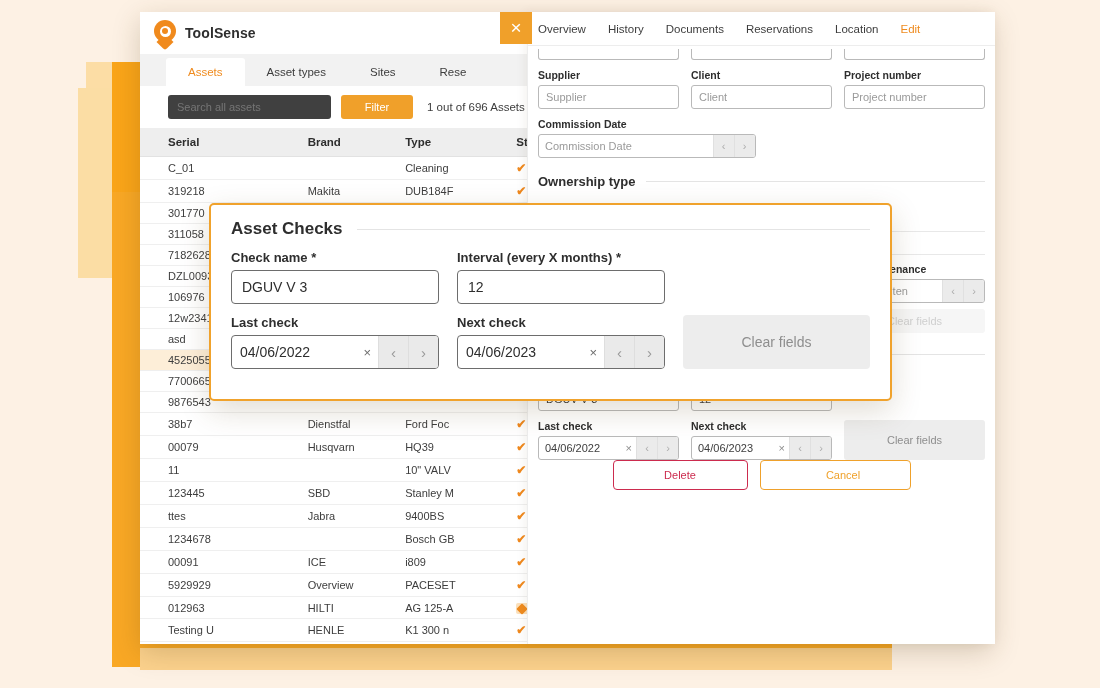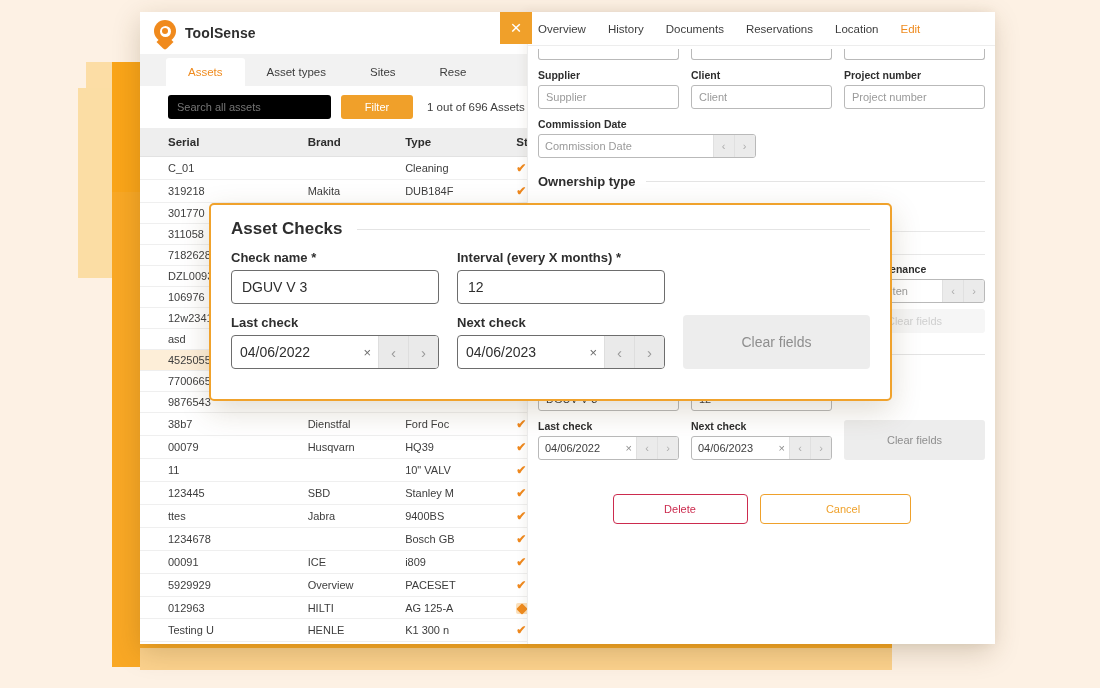--- a/index.html
+++ b/index.html
@@ -60,21 +60,21 @@
   
   #tab-strip{height:32px;background:#f2f2f2;display:flex;align-items:flex-end;padding-left:26px;}
   .tab{
     font-size:11.5px;color:#3d3d3d;padding:8px 22px 8px 22px;cursor:pointer;white-space:nowrap;
   }
   .tab.active{background:#fff;color:#ef8b1f;border-radius:3px 3px 0 0;}
 
   
   #search-row{height:42px;background:#fff;display:flex;align-items:center;padding-left:28px;gap:10px;}
   #search-input{
-    width:145px;height:24px;background:#000000;border:none;border-radius:3px;
+    width:145px;height:24px;background:#404040;border:none;border-radius:3px;
     font-size:11px;color:#8b8b8b;padding:0 9px;font-family:inherit;
   }
   #filter-button{
     width:72px;height:24px;background:#f0a02a;color:#fff;border:none;border-radius:3px;
     font-size:11px;cursor:pointer;font-family:inherit;
   }
   #asset-count{font-size:11.5px;color:#3d3d3d;margin-left:4px;}
 
   
   #assets-table{width:100%;border-collapse:collapse;table-layout:fixed;}
@@ -138,21 +138,21 @@
   .caret{width:0;height:0;border-left:5px solid transparent;border-right:5px solid transparent;border-top:6px solid #3d3d3d;}
   .section-head{display:flex;align-items:center;gap:10px;margin-top:16px;}
   .section-head .stitle{font-size:13px;font-weight:bold;color:#2e2e2e;white-space:nowrap;}
   .section-head .sline{flex:1;height:1px;background:#e4e4e4;}
   .hr-line{height:1px;background:#e8e8e8;margin-top:18px;}
   .clear-btn{
     flex:1;height:24px;background:#ededed;border:none;border-radius:3px;color:#8e8e8e;font-size:11px;
     display:flex;align-items:center;justify-content:center;cursor:pointer;font-family:inherit;
   }
   .clear-btn.ghost{background:#f6f6f6;color:#cfcfcf;}
-  #action-row{display:flex;gap:12px;justify-content:center;margin-top:34px;padding:0 10px;}
+  #action-row{display:flex;gap:12px;justify-content:center;padding:0 10px;}
   .abtn{width:133px;height:28px;border-radius:4px;font-size:11px;display:flex;align-items:center;justify-content:center;cursor:pointer;font-family:inherit;}
   #delete-button{border:1.5px solid #cc2b4e;color:#cc2b4e;background:#fff;}
   #cancel-button{border:1.5px solid #efa12b;color:#efa12b;background:#fff;padding-left:16px;}
   #save-button{border:none;color:#fff;background:#fbcf9b;}
 
   
   #asset-checks-modal{
     position:absolute;left:209px;top:203px;width:683px;height:198px;background:#fff;
     border:2.5px solid #f0a22c;border-radius:5px;z-index:60;
     box-shadow:0 10px 30px rgba(90,65,20,.18);

